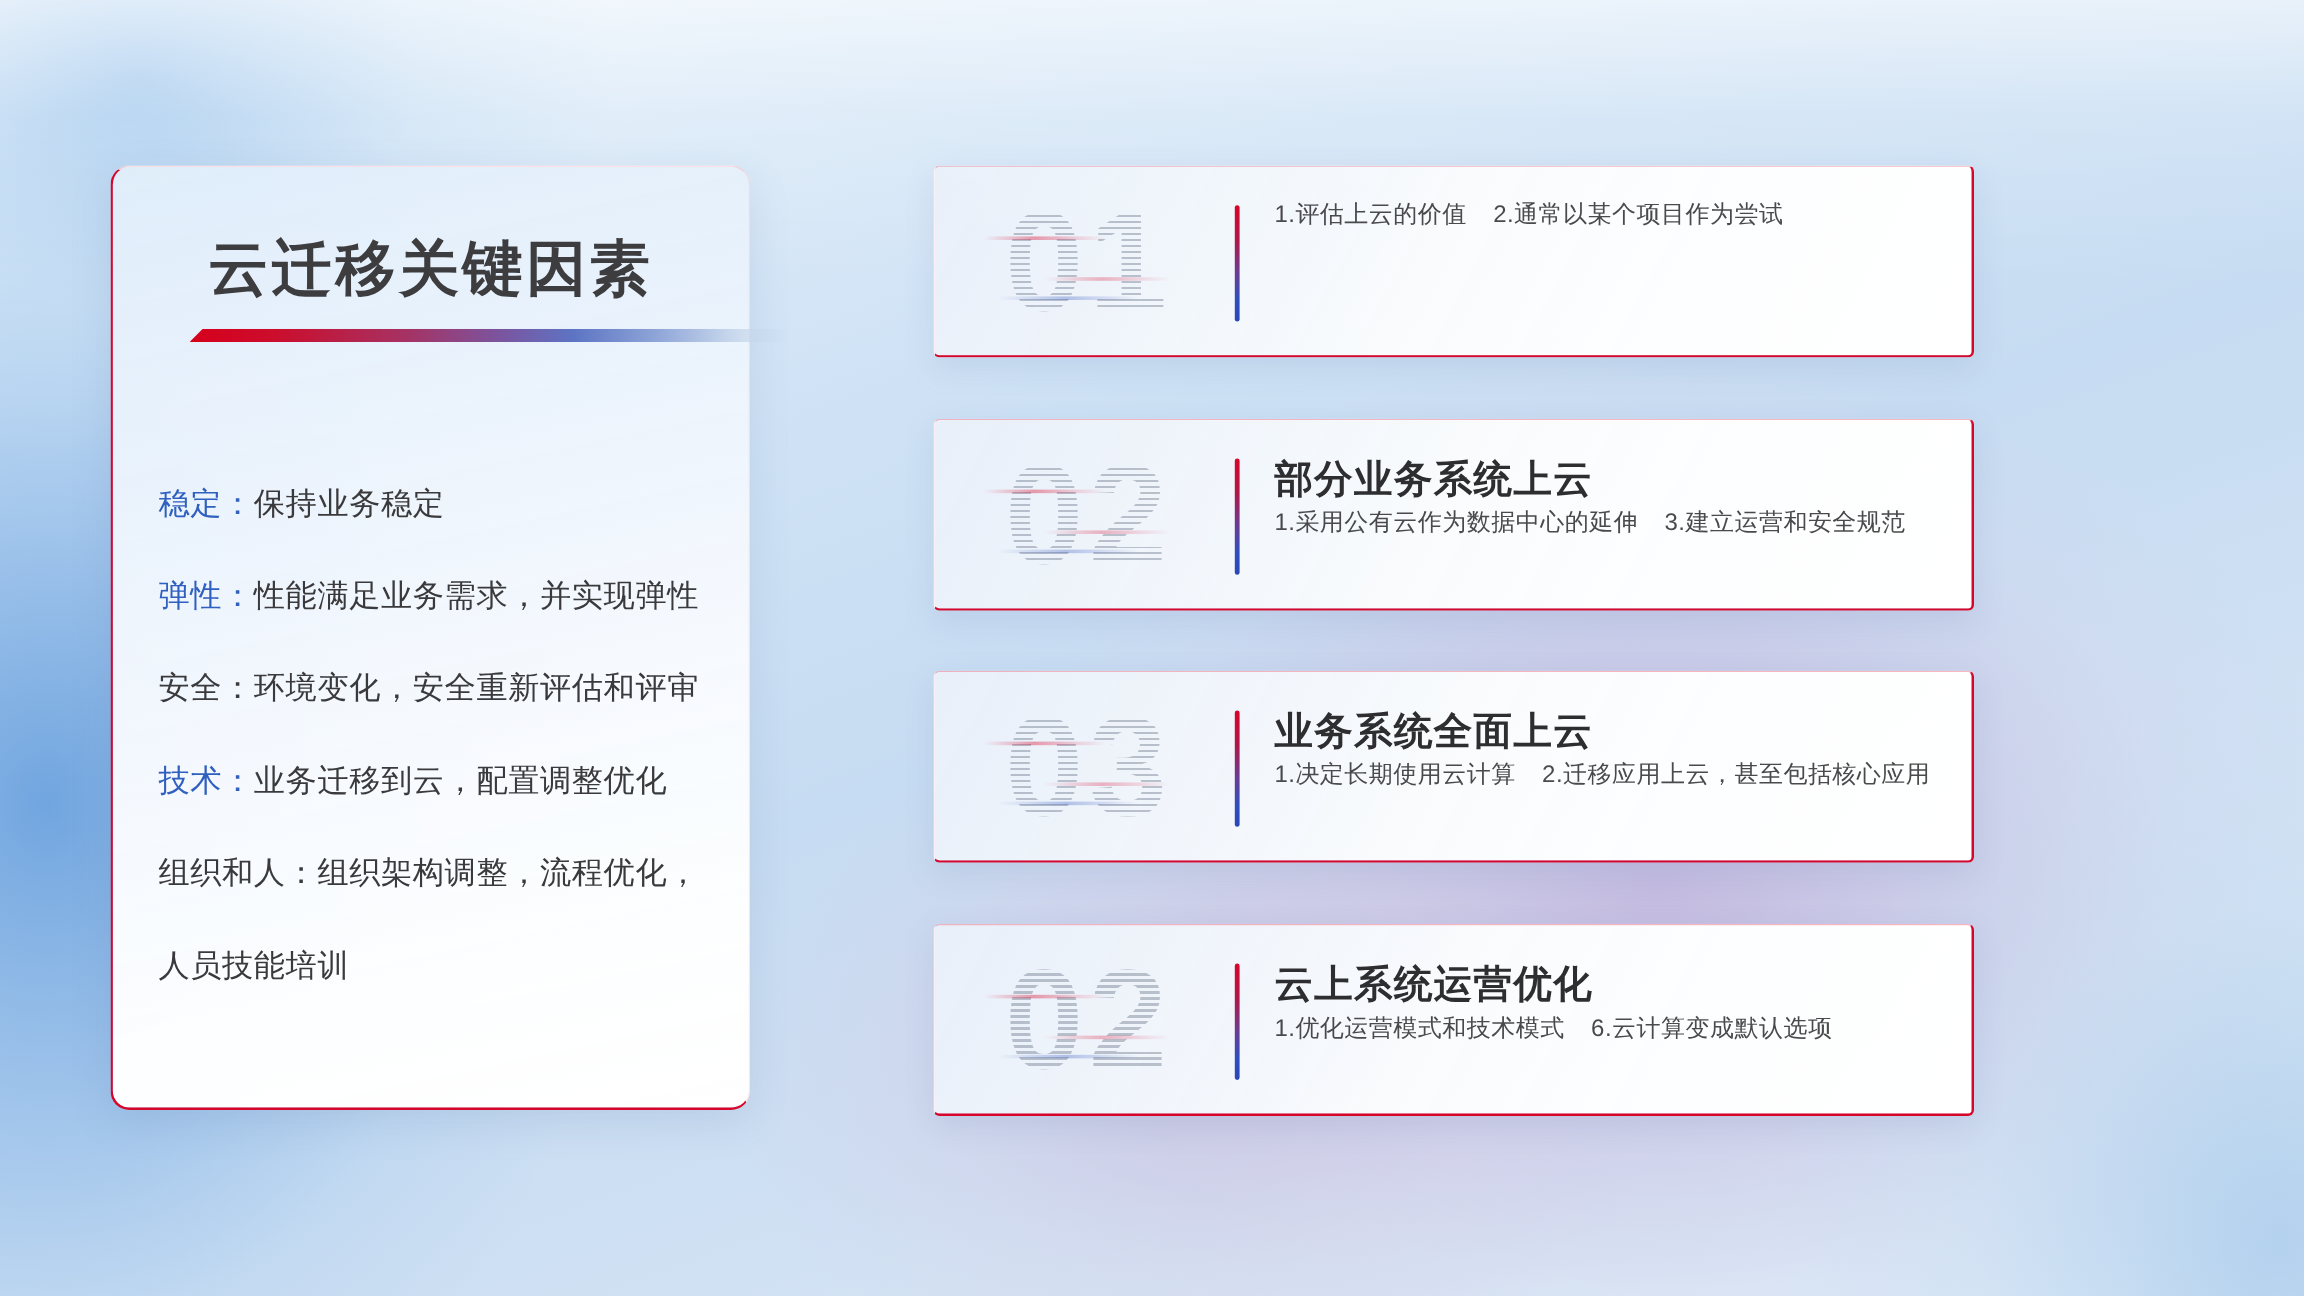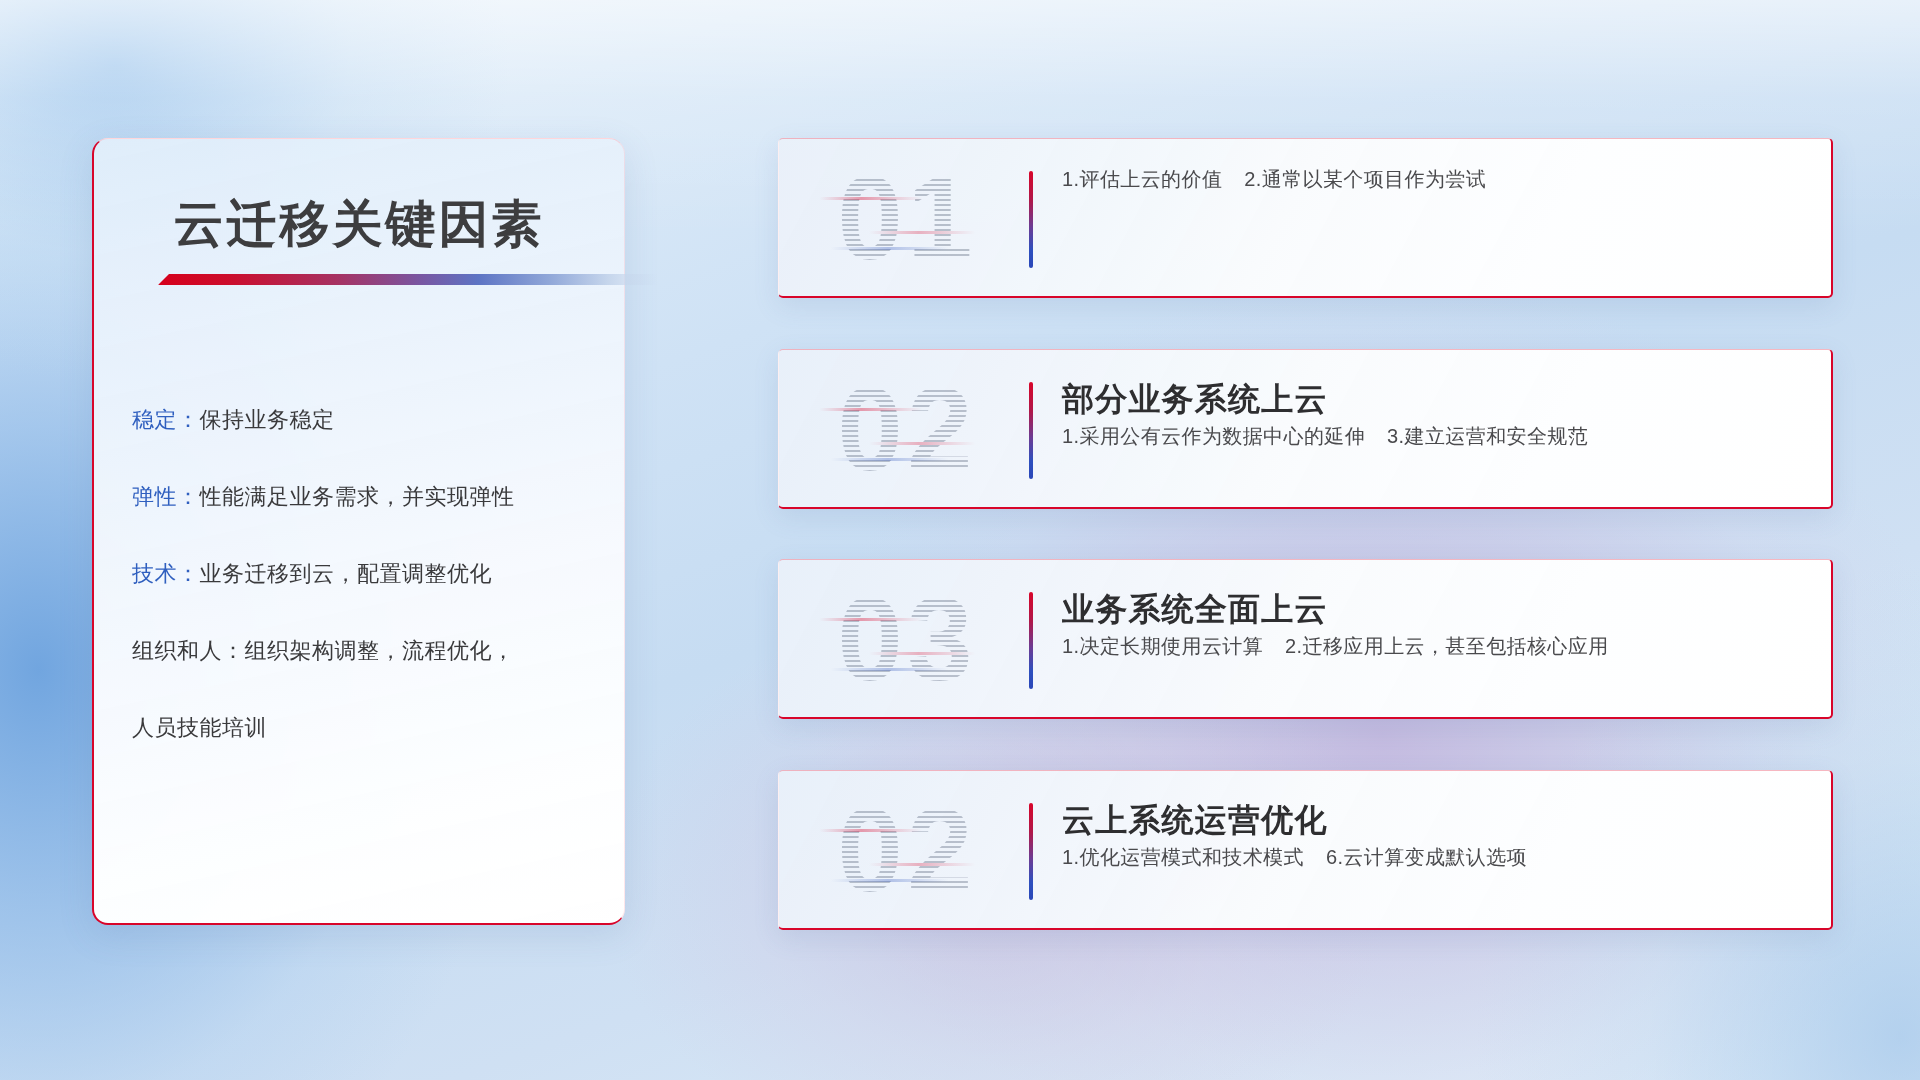--- a/index.html
+++ b/index.html
@@ -123,35 +123,35 @@
     border-radius: 1px;
   }
 
   #left-list {
     position: absolute;
     left: 38px;
     right: 30px;
     top: 242px;
   }
   .lrow {
-    font-size: 22px;
+    font-size: 26px;
     line-height: 77px;
     color: #3a3a3c;
     white-space: nowrap;
     letter-spacing: 0.5px;
   }
   .lrow .lbl-blue  { color: #2f5fbf; }
   .lrow .lbl-dark  { color: #3a3a3c; }
   .lrow .ltxt      { color: #3a3a3c; }
 
   
   .step-card {
     position: absolute;
     left: 778px;
-    width: 1055px;
+    width: 867px;
     height: 160px;
     box-sizing: border-box;
     border-radius: 5px;
     background: linear-gradient(118deg,
        rgba(233,240,249,0.96) 0%,
        rgba(240,245,251,0.97) 22%,
        rgba(249,251,253,0.99) 48%,
        rgba(253,254,255,1) 72%,
        rgba(255,255,255,1) 100%);
     border-right: 2.5px solid #d8052a;
@@ -261,20 +261,23 @@
     <div id="left-list">
 
       <div class="lrow">
         <span class="lbl-blue">稳定：</span><span class="ltxt">保持业务稳定</span>
       </div>
 
       <div class="lrow">
         <span class="lbl-blue">弹性：</span><span class="ltxt">性能满足业务需求，并实现弹性</span>
       </div>
 
+      <div class="lrow">
+        <span class="lbl-dark">安全：</span><span class="ltxt">环境变化，安全重新评估和评审</span>
+      </div>
 
       <div class="lrow">
         <span class="lbl-blue">技术：</span><span class="ltxt">业务迁移到云，配置调整优化</span>
       </div>
 
       <div class="lrow">
         <span class="lbl-dark">组织和人：</span><span class="ltxt">组织架构调整，流程优化，</span>
       </div>
 
       <div class="lrow">

